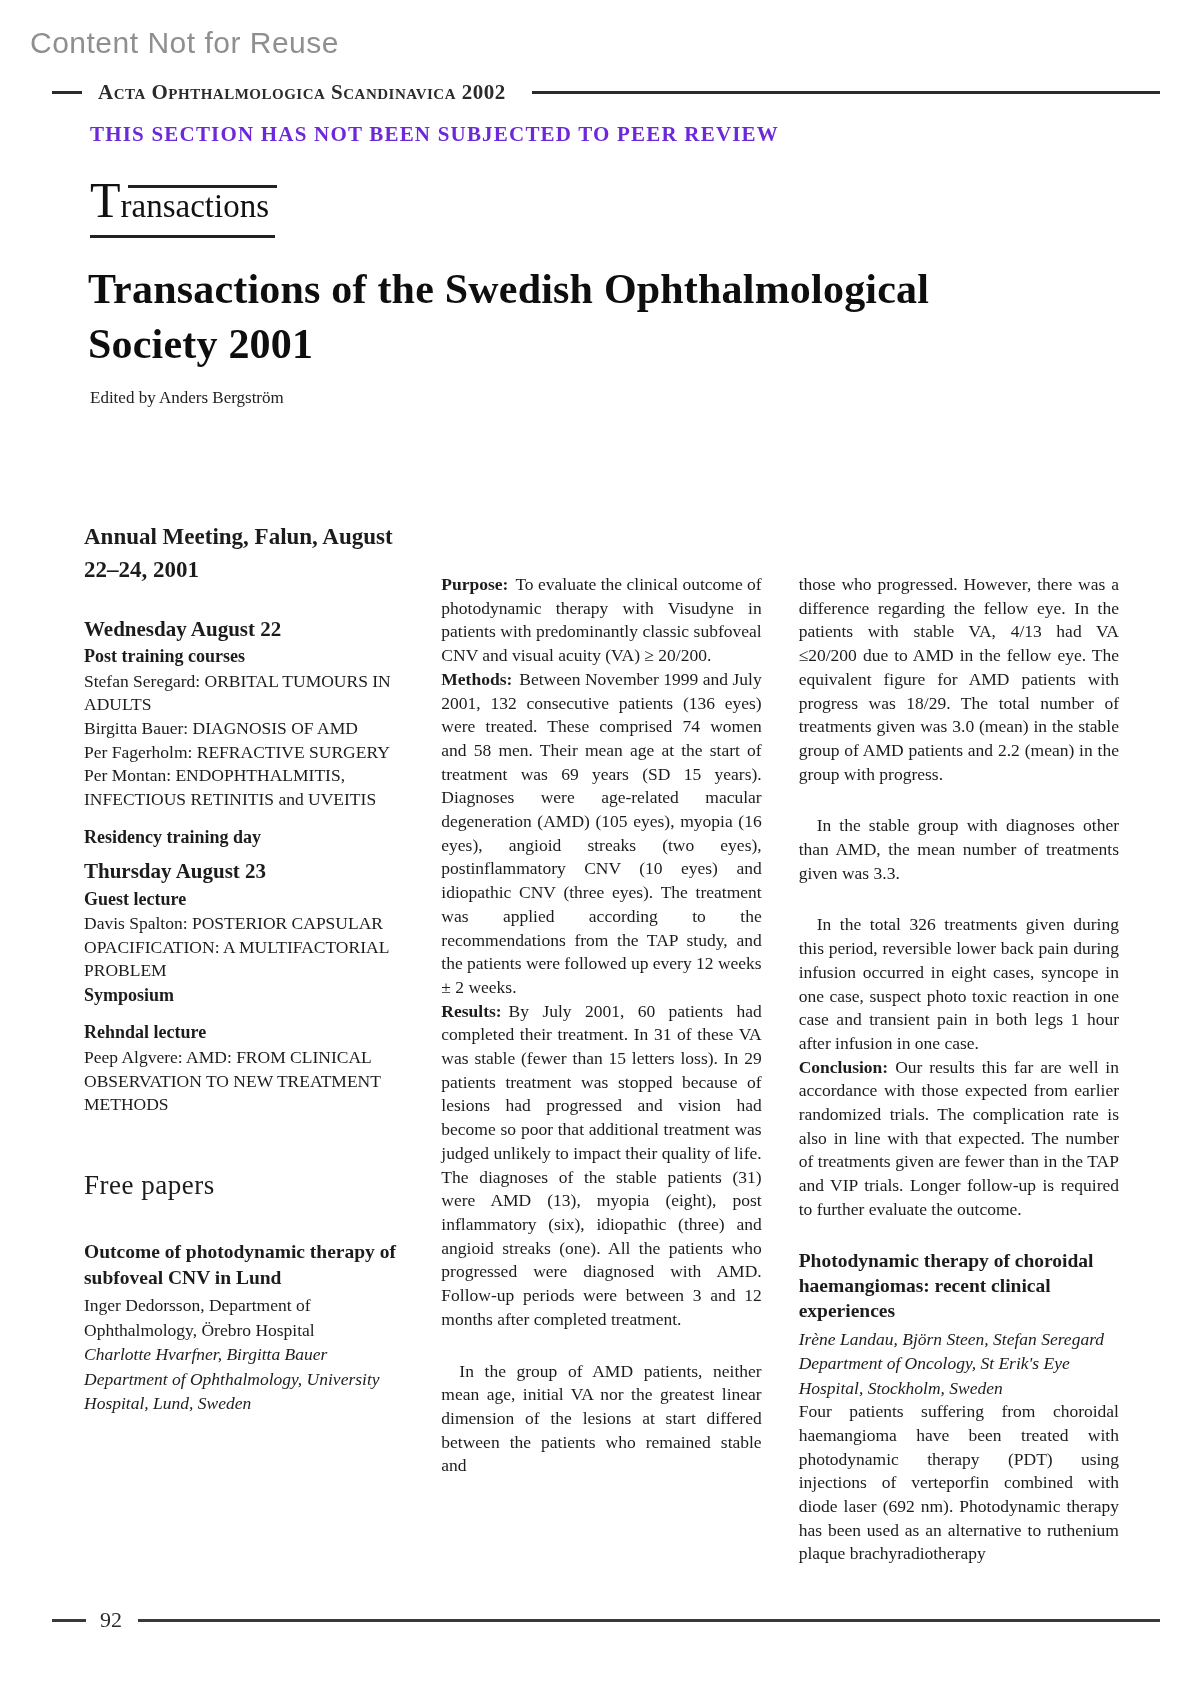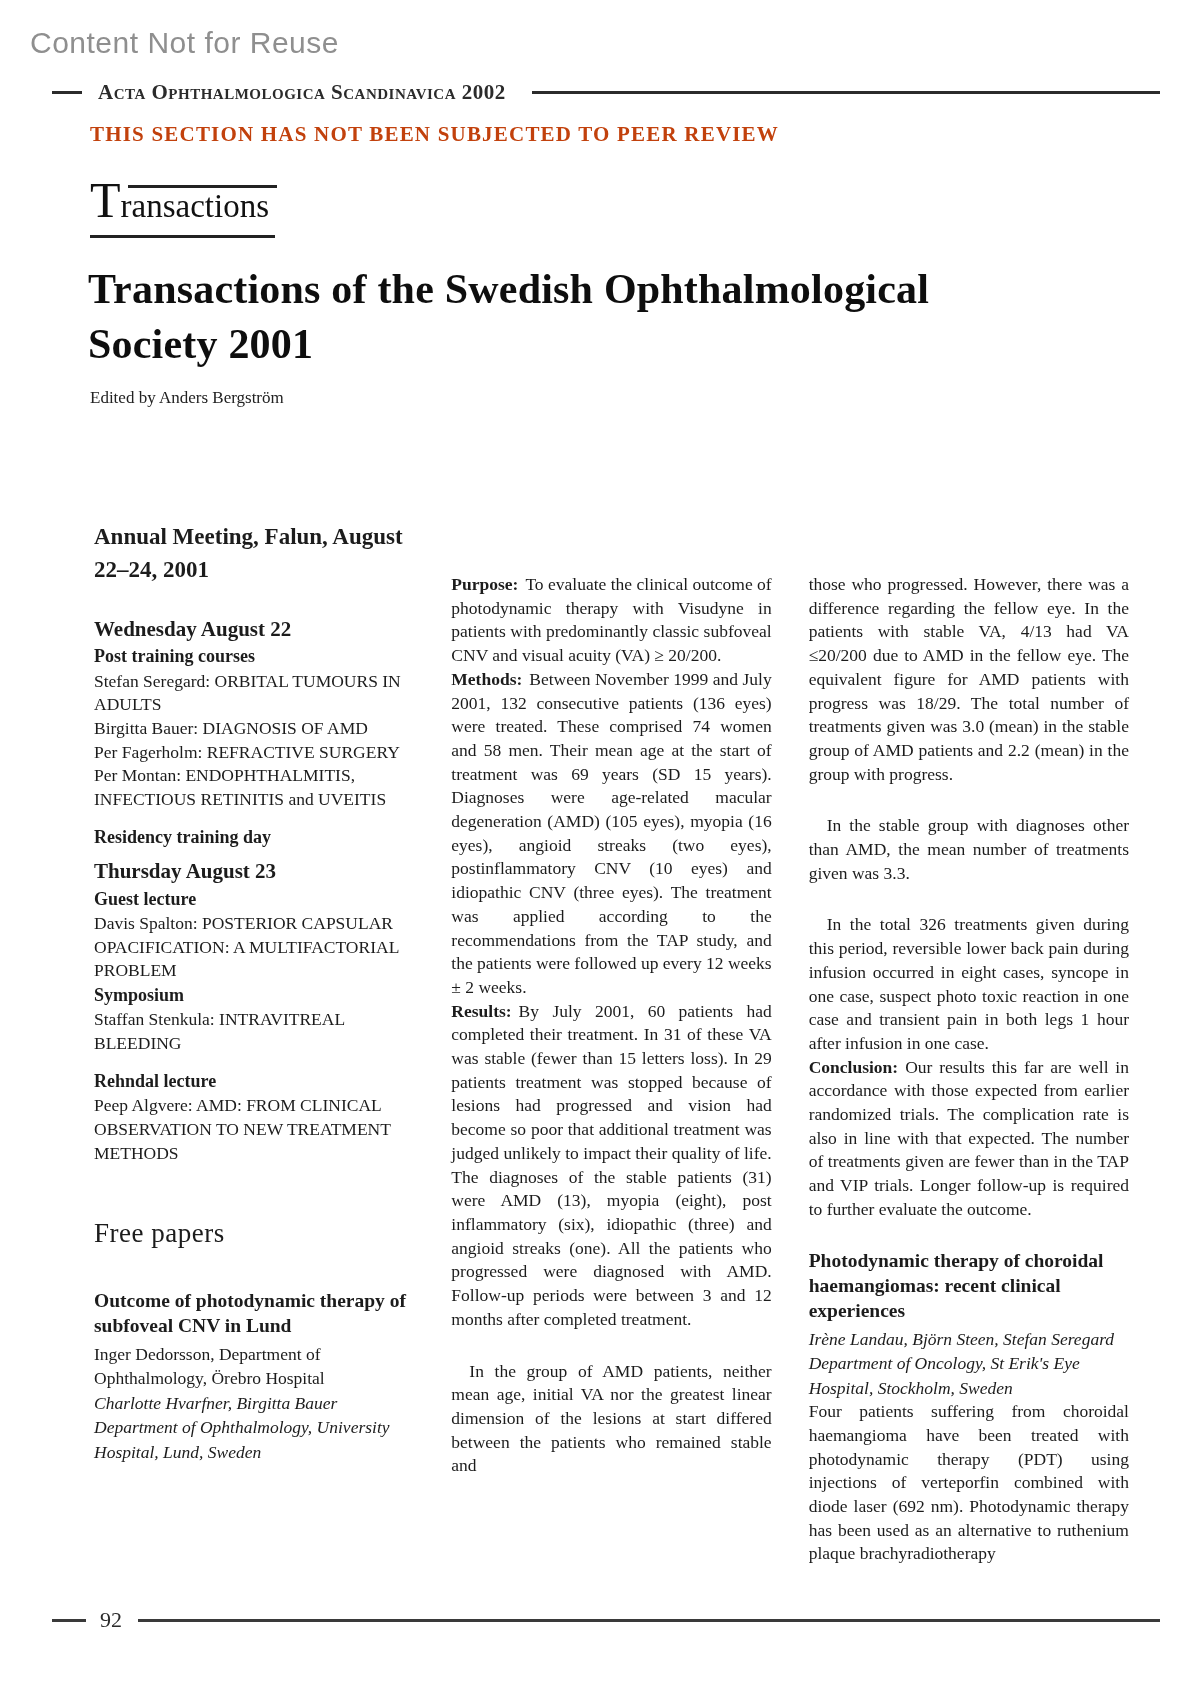--- a/index.html
+++ b/index.html
@@ -24,21 +24,21 @@
   }
   .jr-dash{width:30px;height:3px;background:#2b2b2b;margin-right:16px;flex:0 0 auto;}
   .journal-name{
     font-variant:small-caps;font-weight:600;font-size:21px;color:#2b2b2b;
     letter-spacing:0.5px;white-space:nowrap;margin-right:26px;
   }
   .jr-rule{flex:1 1 auto;height:3px;background:#2b2b2b;}
   
   .notice{
     position:absolute;left:90px;top:122px;
-    font-weight:bold;font-size:21px;letter-spacing:1.2px;color:#c2410c;
+    font-weight:bold;font-size:21px;letter-spacing:1.2px;color:#6d28d9;
   }
   
   .section-label{
     position:absolute;left:90px;top:172px;
     font-size:33px;line-height:1.15;color:#111;
     padding:0 6px 5px 0;
     border-bottom:3px solid #222;
     width:auto;
   }
   .section-label::first-letter{font-size:50px;}
@@ -49,21 +49,21 @@
   .article-title{
     position:absolute;left:88px;top:262px;width:950px;
     font-size:42px;font-weight:bold;line-height:1.32;color:#0e0e0e;
     letter-spacing:0.2px;
   }
   .edited-by{
     position:absolute;left:90px;top:388px;font-size:17px;color:#222;
   }
   
   .columns{
-    position:absolute;left:94px;top:520px;width:1035px;
+    position:absolute;left:84px;top:520px;width:1035px;
     display:flex;gap:37px;
   }
   .col{flex:1 1 0;font-size:17.5px;line-height:1.355;}
   .col-mid,.col-right{padding-top:53px;}
   
   .blk{margin:0;}
   .blk-h1{font-size:23px;font-weight:bold;line-height:1.45;margin-bottom:28px;}
   .blk-h2{font-size:21px;font-weight:bold;margin-top:8px;margin-bottom:1px;}
   .blk-h3{font-size:18px;font-weight:bold;margin-top:13px;margin-bottom:1px;}
   .blk-h3.tight{margin-top:0;}
@@ -114,21 +114,20 @@
         <div class="blk blk-h3 tight"><span>Post training courses</span></div>
         <div class="blk blk-line"><span>Stefan Seregard: ORBITAL TUMOURS IN ADULTS</span></div>
         <div class="blk blk-line"><span>Birgitta Bauer: DIAGNOSIS OF AMD</span></div>
         <div class="blk blk-line"><span>Per Fagerholm: REFRACTIVE SURGERY</span></div>
         <div class="blk blk-line"><span>Per Montan: ENDOPHTHALMITIS, INFECTIOUS RETINITIS and UVEITIS</span></div>
         <div class="blk blk-h3"><span>Residency training day</span></div>
         <div class="blk blk-h2"><span>Thursday August 23</span></div>
         <div class="blk blk-h3 tight"><span>Guest lecture</span></div>
         <div class="blk blk-line"><span>Davis Spalton: POSTERIOR CAPSULAR OPACIFICATION: A MULTIFACTORIAL PROBLEM</span></div>
         <div class="blk blk-h3 tight"><span>Symposium</span></div>
-        <div class="blk blk-line"><span>Staffan Stenkula: INTRAVITREAL BLEEDING</span></div>
         <div class="blk blk-h3"><span>Rehndal lecture</span></div>
         <div class="blk blk-line"><span>Peep Algvere: AMD: FROM CLINICAL OBSERVATION TO NEW TREATMENT METHODS</span></div>
         <div class="blk blk-free"><span>Free papers</span></div>
         <div class="blk blk-ptitle gap-top"><span>Outcome of photodynamic therapy of subfoveal CNV in Lund</span></div>
         <div class="blk blk-plain"><span>Inger Dedorsson, Department of Ophthalmology, Örebro Hospital</span></div>
         <div class="blk blk-italic"><span>Charlotte Hvarfner, Birgitta Bauer Department of Ophthalmology, University Hospital, Lund, Sweden</span></div>
       </div>
     <div class="col col-mid">
         <p class="blk blk-abs"><strong>Purpose:</strong><span>To evaluate the clinical outcome of photodynamic therapy with Visudyne in patients with predominantly classic subfoveal CNV and visual acuity (VA) ≥ 20/200.</span></p>
         <p class="blk blk-abs"><strong>Methods:</strong><span>Between November 1999 and July 2001, 132 consecutive patients (136 eyes) were treated. These comprised 74 women and 58 men. Their mean age at the start of treatment was 69 years (SD 15 years). Diagnoses were age-related macular degeneration (AMD) (105 eyes), myopia (16 eyes), angioid streaks (two eyes), postinflammatory CNV (10 eyes) and idiopathic CNV (three eyes). The treatment was applied according to the recommendations from the TAP study, and the patients were followed up every 12 weeks ± 2 weeks.</span></p>

